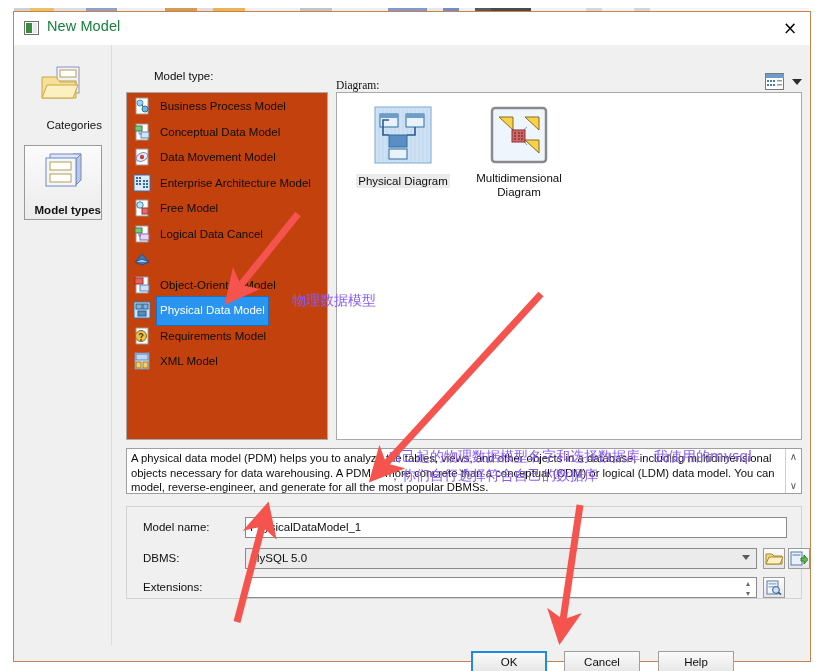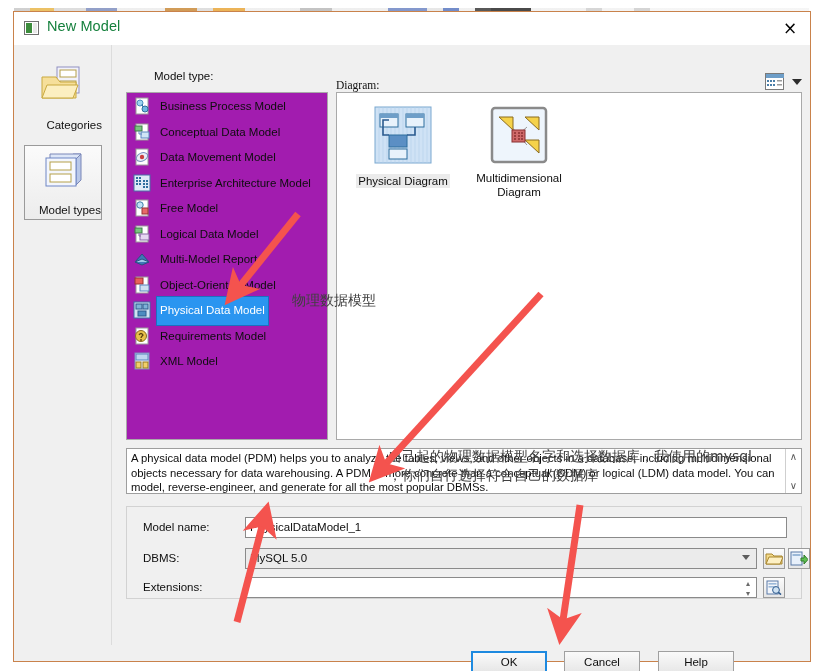--- a/index.html
+++ b/index.html
@@ -140,21 +140,21 @@
     position: absolute;
     font-size: 11.5px;
     color: #0e0e0e;
   }
 
   
   .listbox {
     position: absolute;
     left: 112px; top: 47px;
     width: 202px; height: 348px;
-    background: #a21caf;
+    background: #c2410c;
     border: 1px solid #a9a9a9;
     box-sizing: border-box;
     overflow: hidden;
   }
   .li {
     position: relative;
     height: 25.5px;
     padding-left: 30px;
     font-size: 11.5px;
     color: #0d0d0d;
@@ -347,21 +347,21 @@
     cursor: pointer;
   }
   .btn.default {
     border: 2px solid #1e8ae0;
     line-height: 19px;
   }
 
   
   .anno {
     position: absolute;
-    color: #404040;
+    color: #8b5cf6;
     font-family: "DejaVu Sans", sans-serif;
     white-space: nowrap;
     pointer-events: none;
   }
   svg.arrows {
     position: absolute;
     left: 0; top: 0;
     width: 823px; height: 671px;
     pointer-events: none;
   }
@@ -393,21 +393,21 @@
               <rect x="17" y="2" width="22" height="26" fill="#f2f2fb" stroke="#8f8fc0"></rect>
               <rect x="20" y="5" width="16" height="7" fill="#ffffff" stroke="#b5a04a"></rect>
               <rect x="20" y="16" width="16" height="8" fill="#ffffff" stroke="#b5a04a"></rect>
               <path d="M2 12 h14 l4 5 h16 v16 h-34 z" fill="#f6df9a" stroke="#c9a93f"></path>
               <path d="M2 33 l5 -13 h31 l-5 13 z" fill="#fcefc0" stroke="#c9a93f"></path>
             </svg>
           </span>
           <span class="rail-label">Categories</span>
         </div>
 
-        <div class="rail-btn sel" style="top:100px;">
+        <div class="rail-btn sel" style="top:100px;font-weight:bold;">
           <span class="rail-ico">
             <svg width="46" height="44" viewBox="0 0 46 44">
               <path d="M33 2 h8 v26 l-5 5 v-26 z" fill="#b9c8e8" stroke="#7a87b8"></path>
               <path d="M10 2 h31 l-5 5 h-26 z" fill="#dde6f7" stroke="#7a87b8"></path>
               <rect x="6" y="6" width="30" height="28" fill="#f3f6fd" stroke="#6e86c4"></rect>
               <rect x="10" y="10" width="21" height="8" fill="#ffffff" stroke="#b5a04a"></rect>
               <rect x="10" y="22" width="21" height="8" fill="#ffffff" stroke="#b5a04a"></rect>
             </svg>
           </span>
           <span class="rail-label">Model types</span>
@@ -490,31 +490,30 @@
 
         <div class="li">
           <span class="li-ico">
             <svg width="18" height="18" viewBox="0 0 18 18">
               <rect x="3" y="1" width="12" height="16" fill="#fff" stroke="#9a9a9a"></rect>
               <rect x="2" y="3" width="7" height="5" fill="#79c47e" stroke="#3b7c44"></rect>
               <rect x="7" y="9" width="9" height="6" fill="#e6d7f2" stroke="#8a6aa8"></rect>
               <path d="M6 8 v3 h2" stroke="#8a6aa8" fill="none"></path>
             </svg>
           </span>
-          <span class="lbl">Logical Data Model</span>
+          <span class="lbl">Logical Data Cancel</span>
         </div>
 
         <div class="li">
           <span class="li-ico">
             <svg width="18" height="18" viewBox="0 0 18 18">
               <path d="M2 12 L9 4 L16 12 L9 15 Z" fill="#3f78b8" stroke="#2a4f80"></path>
               <path d="M2 12 L9 9 L16 12" fill="#9ec8e8" stroke="#2a4f80"></path>
             </svg>
           </span>
-          <span class="lbl">Multi-Model Report</span>
         </div>
 
         <div class="li">
           <span class="li-ico">
             <svg width="18" height="18" viewBox="0 0 18 18">
               <rect x="3" y="1" width="12" height="16" fill="#fff" stroke="#9a9a9a"></rect>
               <rect x="2" y="2" width="8" height="6" fill="#e8605a" stroke="#9a3333"></rect>
               <rect x="7" y="9" width="9" height="6" fill="#cfe0f2" stroke="#5a86bf"></rect>
             </svg>
           </span>

